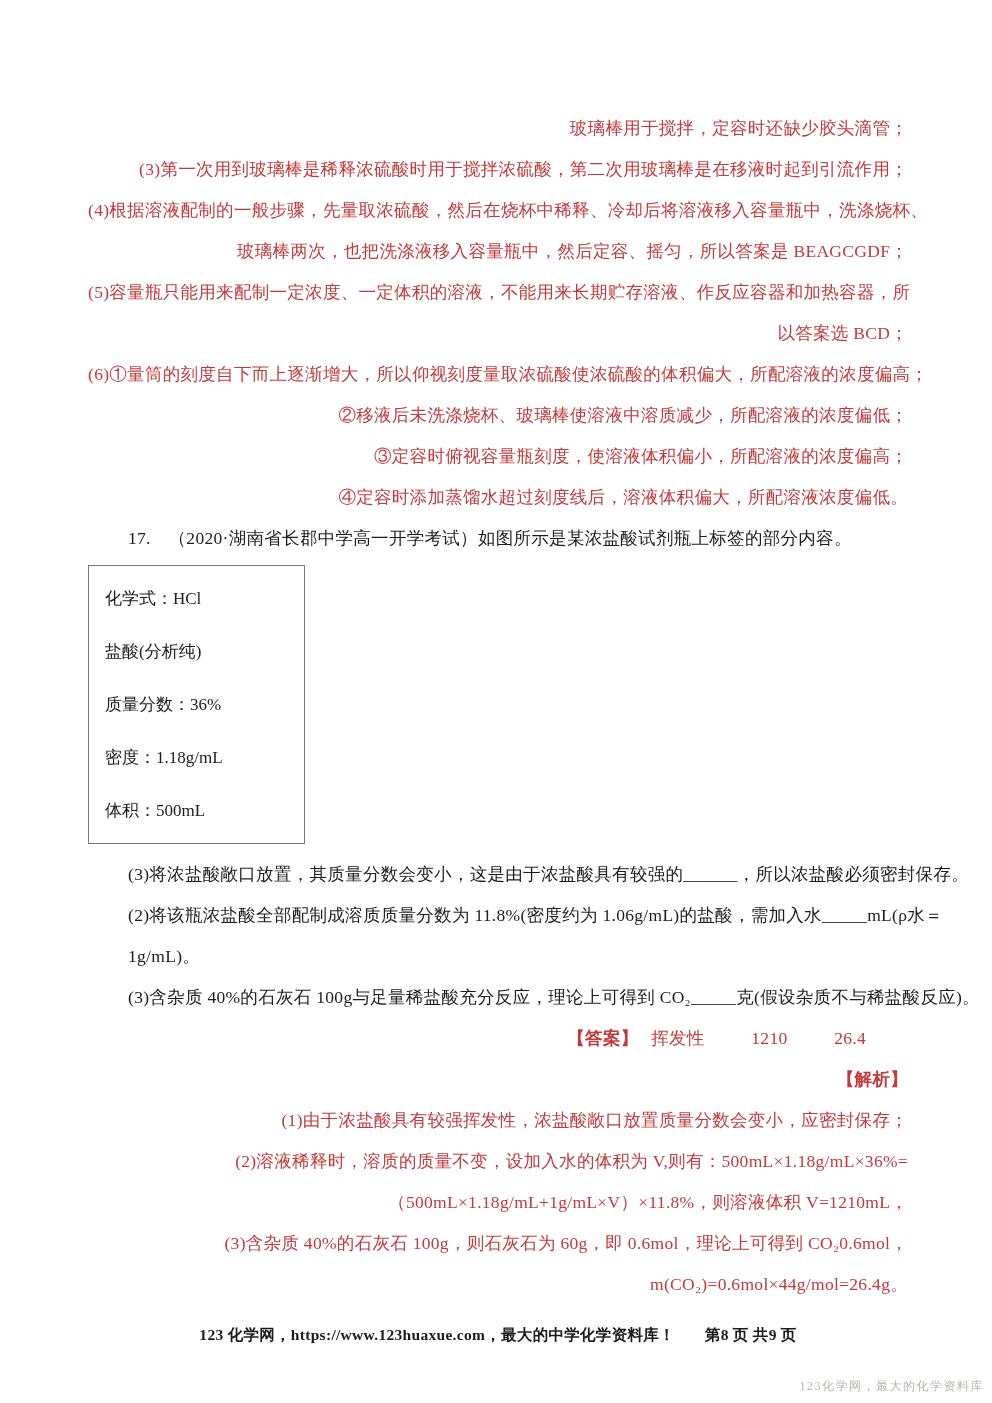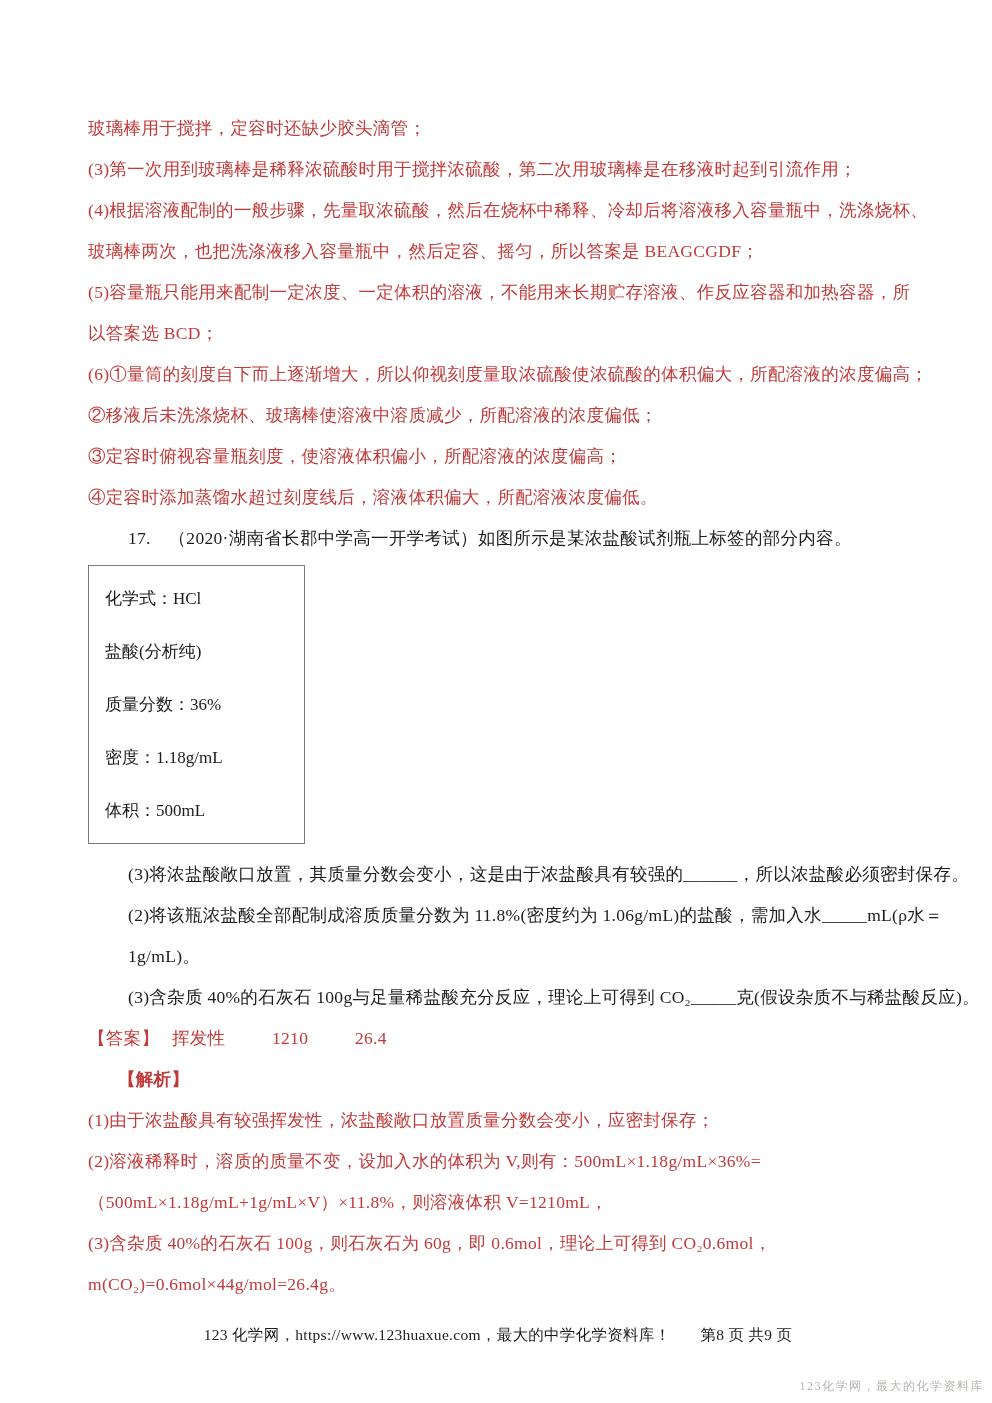--- a/index.html
+++ b/index.html
@@ -11,39 +11,40 @@
   html,body{margin:0;padding:0;background:#ffffff;}
   .page{
     position:relative;
     width:992px;height:1403px;
     background:#ffffff;
     overflow:hidden;
     font-family:"Liberation Serif","DejaVu Serif",serif;
   }
   .content{padding:108px 84px 0 88px;}
   .line{margin:0;line-height:41px;font-size:17.5px;letter-spacing:.3px;white-space:nowrap;}
-  .red{color:var(--red);}
+  .red{color:var(--red);text-align:right;}
   .black{color:var(--black);margin-left:40px;}
   .bold{font-weight:bold;margin-left:30px;}
   .label-box{
     width:183px;
     border:1px solid var(--box-border);
     margin:6px 0 10px 0;
     padding:6px 16px;
     background:#ffffff;
   }
   .box-line{margin:0;line-height:53px;font-size:17px;color:var(--black);white-space:nowrap;}
-  .answer-line .ans-label{font-weight:normal;margin-right:8px;}
+  .answer-line .ans-label{font-weight:bold;margin-right:8px;}
   .answer-line .ans{margin-right:42px;}
   .footer{
     margin:20px 0 16px 0;
     text-align:center;
     font-size:15.5px;
     color:var(--black);
     letter-spacing:.3px;
+    font-weight:bold;
   }
   .footer .pagenum{margin-left:30px;}
   .watermark{
     position:absolute;
     right:8px;bottom:8px;
     font-size:12px;
     color:var(--watermark);
     letter-spacing:1.5px;
   }
 </style>

